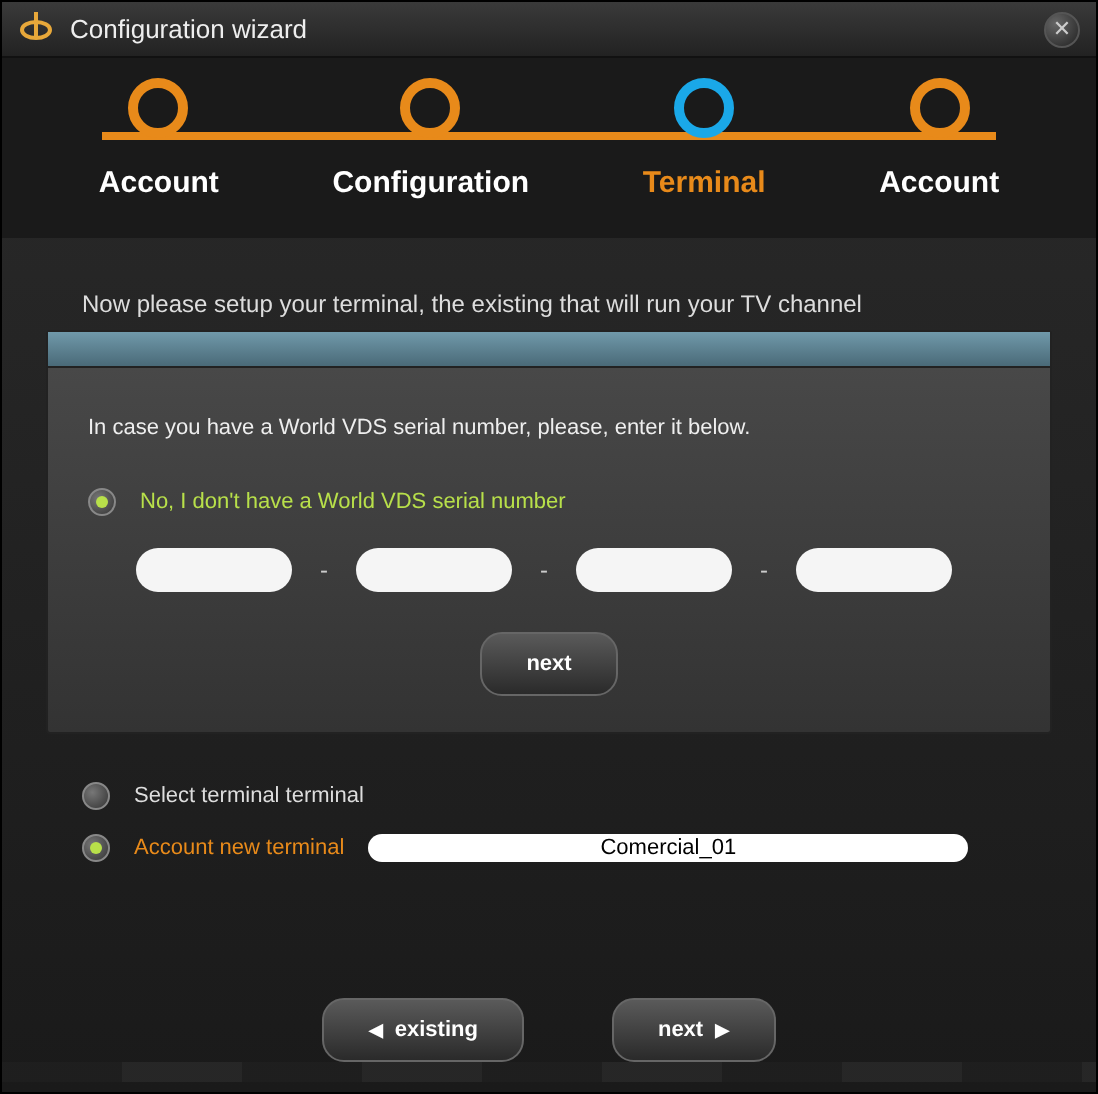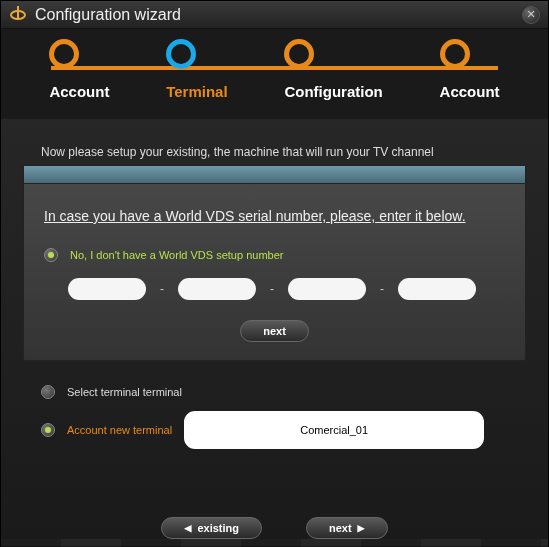--- a/index.html
+++ b/index.html
@@ -24,21 +24,21 @@
     display: flex;
     align-items: center;
     padding: 0 8px;
     border-bottom: 1px solid #111;
   }
   .titlebar .icon {
     width: 18px; height: 18px;
     margin-right: 8px;
   }
   .titlebar .title {
-    font-size: 16px;
+    font-size: 13px;
     color: #eee;
   }
   .titlebar .close {
     margin-left: auto;
     width: 18px; height: 18px;
     border-radius: 50%;
     background: radial-gradient(circle at 30% 30%, #666, #222);
     border: 1px solid #555;
     display: flex;
     align-items: center;
@@ -61,21 +61,21 @@
     position: absolute;
     top: 37px;
     left: 50px;
     right: 50px;
     height: 4px;
     background: #e88a1a;
   }
   .step {
     display: flex;
     flex-direction: column;
-    align-items: flex-start;
+    align-items: center;
     z-index: 1;
   }
   .step-circle {
     width: 30px; height: 30px;
     border-radius: 50%;
     border: 5px solid #e88a1a;
     background: #1a1a1a;
     margin-bottom: 14px;
   }
   .step.active .step-circle {
@@ -108,24 +108,23 @@
   }
   .panel-header {
     height: 18px;
     background: linear-gradient(#7099aa, #4a6a78);
     border-bottom: 1px solid #222;
   }
   .panel-body {
     padding: 14px 20px 18px 20px;
   }
   .panel-msg {
-    font-size: 14px;
+    font-size: 11px;
     color: #eee;
     margin: 10px 0 24px 0;
-    text-decoration: underline;
   }
   .radio-row {
     display: flex;
     align-items: center;
     margin: 12px 0;
     cursor: pointer;
   }
   .radio {
     width: 14px; height: 14px;
     border-radius: 50%;
@@ -167,42 +166,42 @@
     background: #f5f5f5;
     padding: 0 8px;
     font-size: 11px;
   }
   .dash { color: #ccc; font-size: 12px; }
   .btn {
     display: inline-flex;
     align-items: center;
     justify-content: flex-start;
     gap: 6px;
-    height: 22px;
+    height: 32px;
     padding: 0 22px;
     border-radius: 11px;
     background: linear-gradient(#5a5a5a, #2a2a2a);
     border: 1px solid #666;
     color: #fff;
     font-size: 11px;
     font-weight: bold;
     cursor: pointer;
   }
   .btn .arrow {
     font-size: 9px;
   }
   .panel-next {
     text-align: center;
     margin-top: 8px;
   }
   .lower-radios {
     padding: 12px 30px;
   }
   .terminal-input {
-    height: 38px;
+    height: 14px;
     border-radius: 11px;
     border: none;
     background: #fff;
     color: #000;
     font-size: 11px;
     text-align: center;
     width: 300px;
     margin-left: 12px;
   }
   .footer-btns {
@@ -233,45 +232,45 @@
     </span>
     <span class="title">Configuration wizard</span>
     <div class="close">✕</div>
   </div>
 
   <div class="stepper">
     <div class="step">
       <div class="step-circle"></div>
       <div class="step-label">Account</div>
     </div>
+    <div class="step">
+      <div class="step-circle"></div>
+      <div class="step-label">Configuration</div>
+    </div>
     <div class="step active">
       <div class="step-circle"></div>
       <div class="step-label">Terminal</div>
     </div>
     <div class="step">
       <div class="step-circle"></div>
-      <div class="step-label">Configuration</div>
-    </div>
-    <div class="step">
-      <div class="step-circle"></div>
       <div class="step-label">Account</div>
     </div>
   </div>
 
   <div class="content">
-    <div class="intro">Now please setup your existing, the machine that will run your TV channel</div>
+    <div class="intro">Now please setup your terminal, the existing that will run your TV channel</div>
 
     <div class="panel">
       <div class="panel-header"></div>
       <div class="panel-body">
         <div class="panel-msg">In case you have a World VDS serial number, please, enter it below.</div>
 
         <div class="radio-row">
           <div class="radio checked"></div>
-          <div class="radio-label sel">No, I don't have a World VDS setup number</div>
+          <div class="radio-label sel">No, I don't have a World VDS serial number</div>
         </div>
 
 
         <div class="serial-row">
           <input class="serial-input" style="">
           <span class="dash">-</span>
           <input class="serial-input" style="">
           <span class="dash">-</span>
           <input class="serial-input" style="">
           <span class="dash">-</span>

